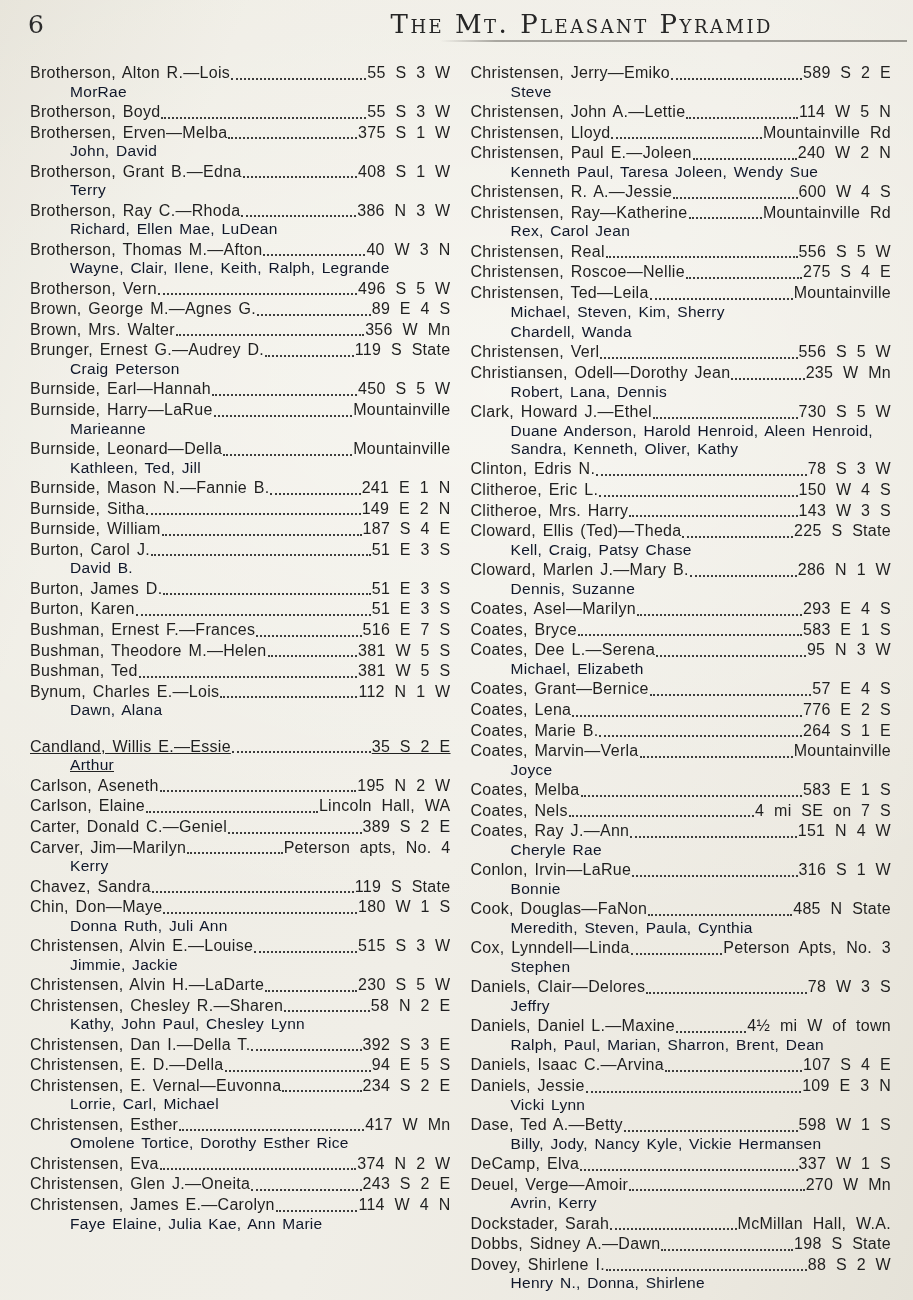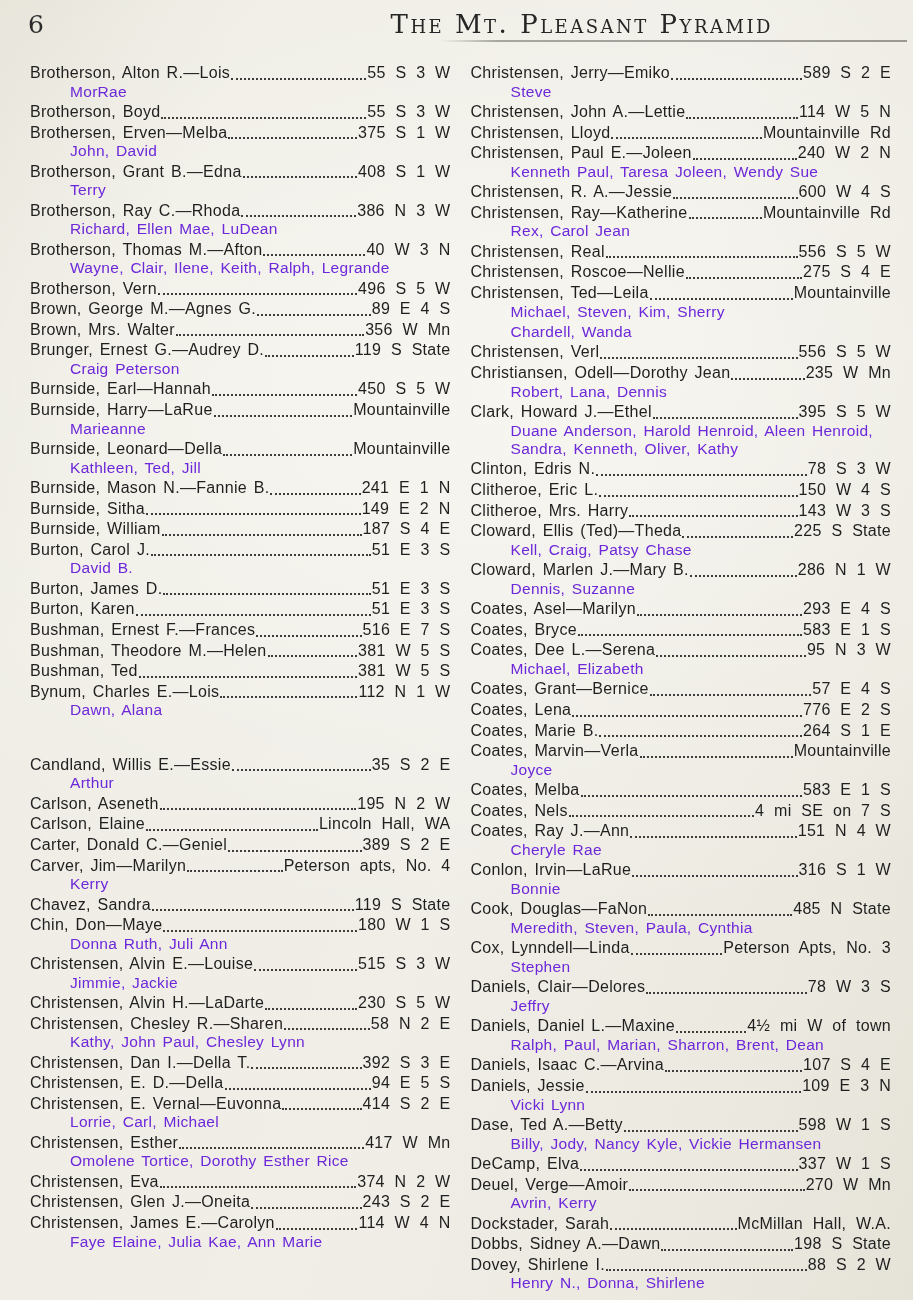--- a/index.html
+++ b/index.html
@@ -54,21 +54,21 @@
 
   
   .columns {
     display: flex;
     gap: 20px;
     padding: 14px 22px 0 30px;
   }
   .col { flex: 1 1 0; min-width: 0; }
 
   .entry { margin-bottom: 2px; }
-  .entry.section-break { margin-top: 36px; }
+  .entry.section-break { margin-top: 18px; text-decoration: underline; }
 
   .entry-line {
     display: flex;
     align-items: flex-end;
     font-size: 16px;
     line-height: 18.6px;
     color: #1f1f1f;
     letter-spacing: 0.3px;
   }
   .entry-name {
@@ -82,21 +82,21 @@
     margin: 0 1px 3px 1px;
   }
   .entry-address {
     white-space: nowrap;
     word-spacing: 5px;
   }
   .entry-children {
     padding-left: 40px;
     font-size: 15.5px;
     line-height: 18.4px;
-    color: #6d28d9;
+    color: #0f172a;
     letter-spacing: 0.3px;
     word-spacing: 2px;
   }
 </style>
 </head>
 <body>
 
 <header class="page-header">
   <div class="page-number">6</div>
   <div class="page-title">The Mt. Pleasant Pyramid</div>
@@ -418,21 +418,21 @@
       <span class="leader"></span>
       <span class="entry-address">94 E 5 S</span>
     </div>
 
   </div>
 
   <div class="entry">
     <div class="entry-line">
       <span class="entry-name">Christensen, E. Vernal—Euvonna</span>
       <span class="leader"></span>
-      <span class="entry-address">414 S 2 E</span>
+      <span class="entry-address">234 S 2 E</span>
     </div>
     <div class="entry-children">Lorrie, Carl, Michael</div>
   </div>
 
   <div class="entry">
     <div class="entry-line">
       <span class="entry-name">Christensen, Esther</span>
       <span class="leader"></span>
       <span class="entry-address">417 W Mn</span>
     </div>
@@ -567,21 +567,21 @@
       <span class="leader"></span>
       <span class="entry-address">235 W Mn</span>
     </div>
     <div class="entry-children">Robert, Lana, Dennis</div>
   </div>
 
   <div class="entry">
     <div class="entry-line">
       <span class="entry-name">Clark, Howard J.—Ethel</span>
       <span class="leader"></span>
-      <span class="entry-address">395 S 5 W</span>
+      <span class="entry-address">730 S 5 W</span>
     </div>
     <div class="entry-children">Duane Anderson, Harold Henroid, Aleen Henroid, Sandra, Kenneth, Oliver, Kathy</div>
   </div>
 
   <div class="entry">
     <div class="entry-line">
       <span class="entry-name">Clinton, Edris N.</span>
       <span class="leader"></span>
       <span class="entry-address">78 S 3 W</span>
     </div>

